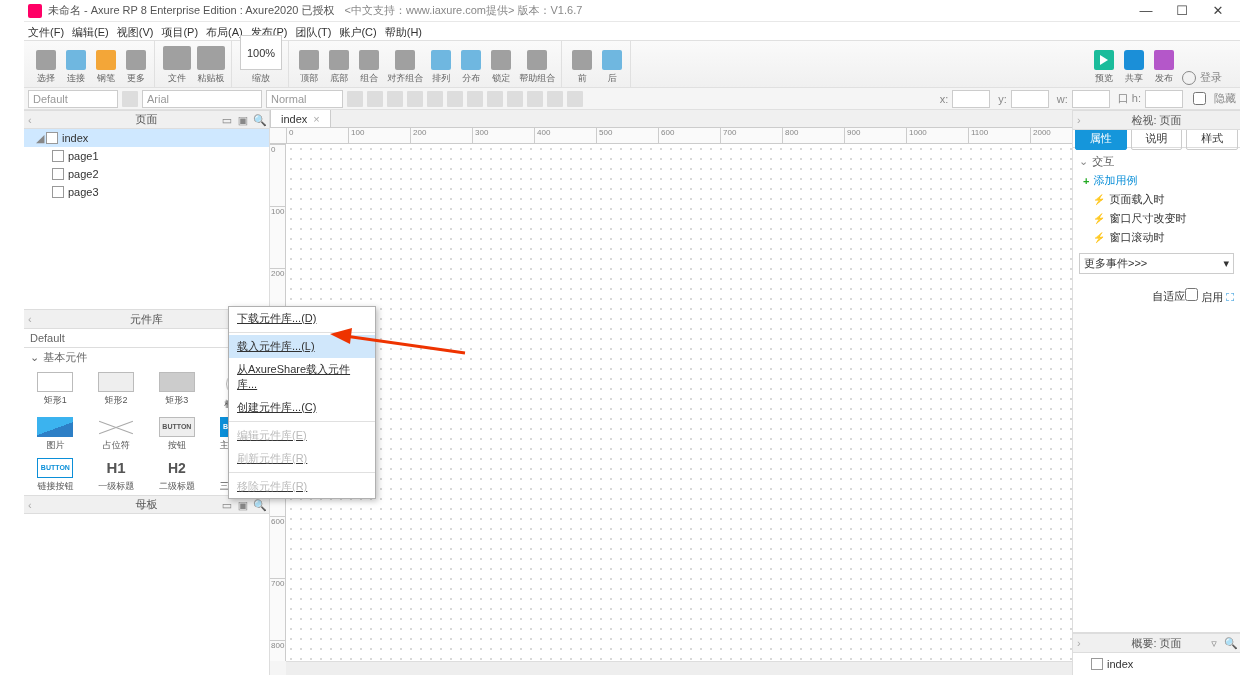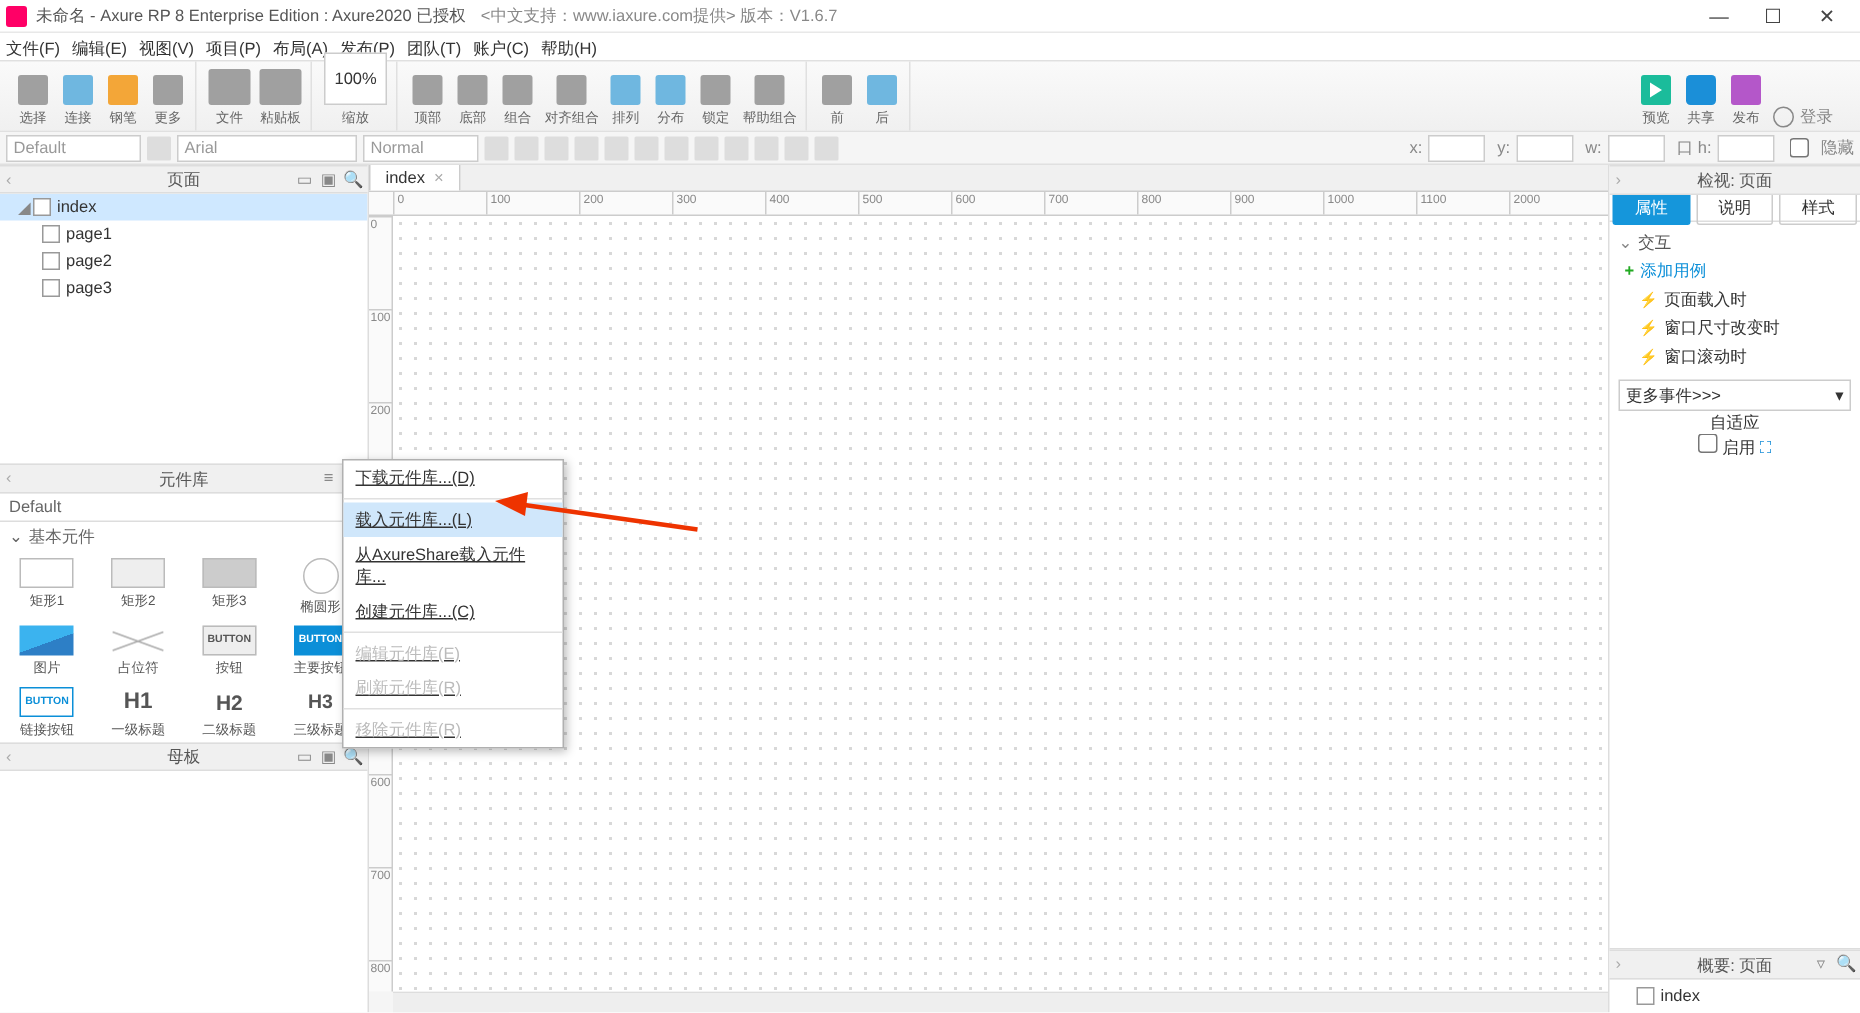--- a/index.html
+++ b/index.html
@@ -1,17 +1,17 @@
 <!DOCTYPE html>
 <html><head>
 <meta charset="utf-8">
 <style>
 * { box-sizing: border-box; margin: 0; padding: 0; font-family: "Microsoft YaHei", sans-serif; font-size: 11px; }
 body { background: #f5f5f5; color: #333; width: 1240px; height: 675px; overflow: hidden; position: relative; }
-.window { display: flex; flex-direction: column; height: 100%; background: #fff; }
+.window { display: flex; flex-direction: column; height: 100%; background: #fff; padding-left: 24px; }
 
 
 .titlebar { height: 22px; display: flex; align-items: center; padding: 0 4px; background: #fff; border-bottom: 1px solid #e8e8e8; }
 .titlebar .logo { width: 14px; height: 14px; background: #f06; border-radius: 2px; margin-right: 6px; }
 .titlebar .title { color: #555; }
 .titlebar .subtitle { color: #888; margin-left: 10px; }
 .titlebar .spacer { flex: 1; }
 .titlebar .winbtn { width: 36px; text-align: center; font-size: 13px; color: #444; cursor: pointer; }
 
 
@@ -92,21 +92,21 @@
 .itab { flex: 1; text-align: center; padding: 3px 0; cursor: pointer; border:1px solid #ccc; margin:2px; border-radius:2px; }
 .itab.active { background: #1596db; color: #fff; border-color:#1596db; }
 .insp-body { flex: 1; overflow: auto; padding: 4px 6px; }
 .insp-row { display: flex; align-items: center; padding: 2px 0; color: #555; }
 .insp-row .caret { color: #888; margin-right: 4px; }
 .insp-row.addcase { color: #0b8fd8; cursor: pointer; }
 .insp-row.addcase .plus { color: #2a2; margin: 0 4px; font-weight: bold; }
 .event-item { display: flex; align-items: center; padding: 2px 0 2px 14px; cursor: pointer; }
 .event-item .bolt { color: #c90; margin-right: 4px; font-size: 10px; }
 .more-sel { border: 1px solid #ccc; padding: 2px 4px; margin-top: 6px; display: flex; justify-content: space-between; align-items:center; }
-.adapt-row { display: flex; justify-content: center; align-items: center; margin-top: 0; flex-direction: column; }
+.adapt-row { display: flex; justify-content: flex-end; align-items: center; margin-top: 14px; }
 .outline-panel { border-top: 1px solid #ddd; }
 .outline-body { padding: 2px 6px; }
 
 
 .ctx-menu { position: absolute; left: 228px; top: 306px; width: 148px; background: #fff; border: 1px solid #b0b0b0; box-shadow: 2px 2px 6px rgba(0,0,0,.25); z-index: 100; text-decoration: underline; }
 .ctx-item { padding: 4px 8px; color: #333; cursor: pointer; }
 .ctx-item.highlight { background: #d0e7fb; }
 .ctx-item.disabled { color: #bbb; cursor: default; }
 .ctx-sep { height: 1px; background: #e0e0e0; margin: 2px 0; }
 

